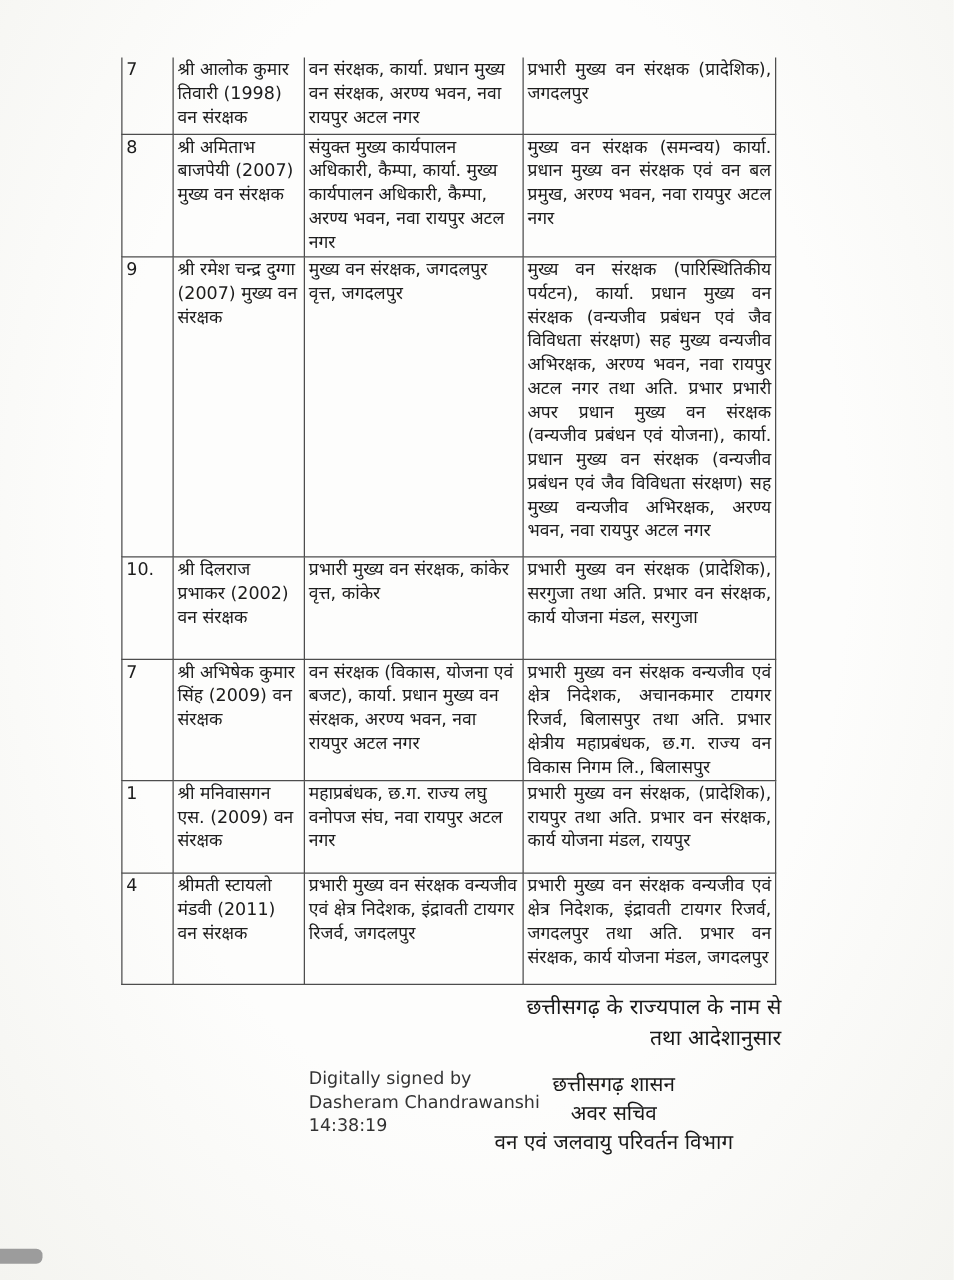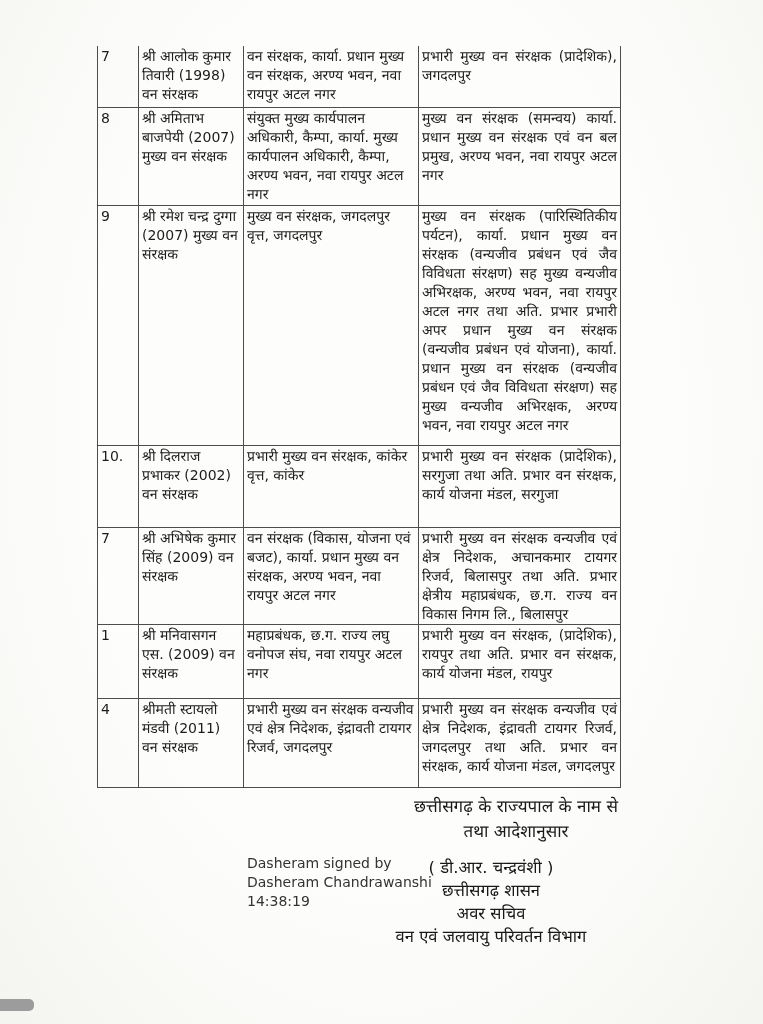--- a/index.html
+++ b/index.html
@@ -32,24 +32,24 @@
     overflow: hidden;
     word-break: break-word;
   }
   table.doc-table tr:first-child td {
     border-top: none;
   }
   td.cell-sn   { padding-left: 2px; }
   td.cell-to   { text-align: justify; }
   .attestation {
     position: absolute;
-    left: 370px;
+    left: 333px;
     top: 794px;
     width: 292px;
-    text-align: center;
+    text-align: right;
     font-size: 17px;
     line-height: 25px;
     color: #181818;
   }
   .digital-sig {
     position: absolute;
     left: 247px;
     top: 854px;
     font-size: 14px;
     line-height: 19px;
@@ -135,27 +135,26 @@
       </tr>
     </tbody>
   </table>
 
   <div class="attestation">
     <div>छत्तीसगढ़ के राज्यपाल के नाम से</div>
     <div>तथा आदेशानुसार</div>
   </div>
 
   <div class="digital-sig">
-    <span>Dasheram signed by</span>
+    <span>Digitally signed by</span>
     <span>Dasheram Chandrawanshi</span>
     <span>14:38:19</span>
   </div>
 
   <div class="sig-block">
-    <span>( डी.आर. चन्द्रवंशी )</span>
     <span>छत्तीसगढ़ शासन</span>
     <span>अवर सचिव</span>
     <span>वन एवं जलवायु परिवर्तन विभाग</span>
   </div>
 
   <div class="corner-tab"></div>
 
 </div>
 
 </body></html>

